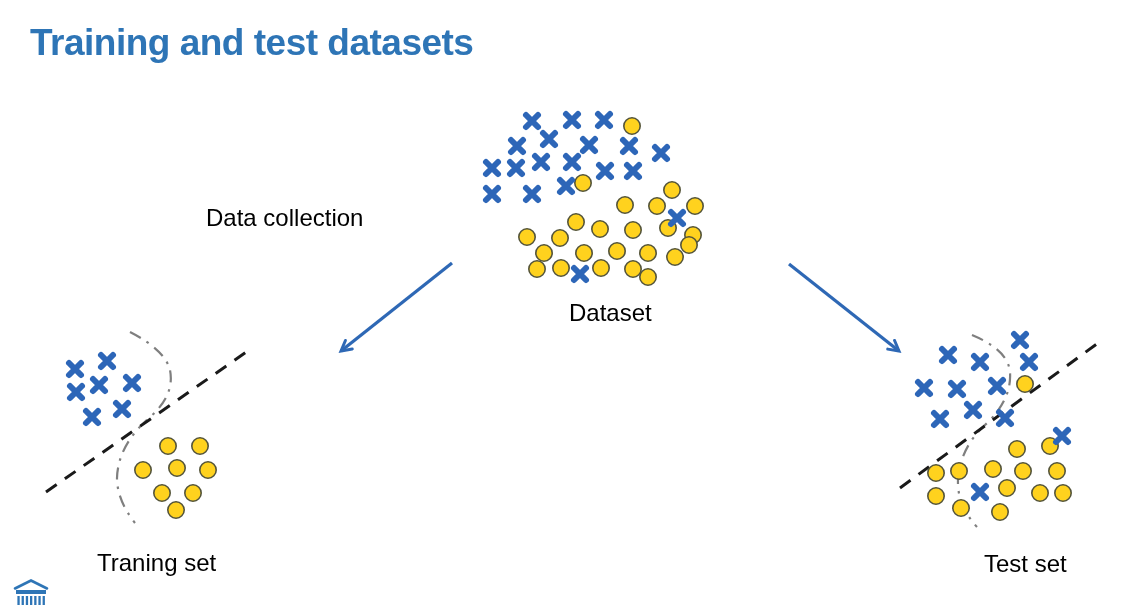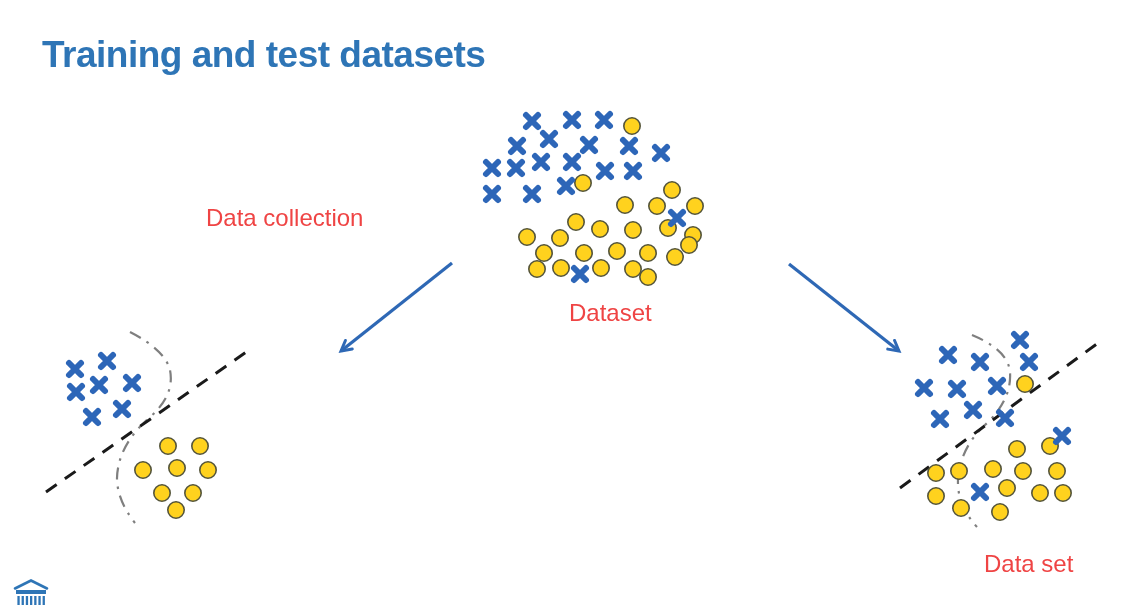--- a/index.html
+++ b/index.html
@@ -4,26 +4,26 @@
 <style>
   html,body{margin:0;padding:0;background:#ffffff;}
   .slide{
     position:relative;
     width:1132px;height:605px;
     background:#ffffff;
     overflow:hidden;
     font-family:"Liberation Sans", sans-serif;
   }
   .title{
-    position:absolute;left:30px;top:22px;margin:12px;
+    position:absolute;left:30px;top:22px;margin:0;
     font-size:37px;font-weight:600;letter-spacing:-0.5px;
   }
   .label{
     position:absolute;
-    font-size:24px;color:#ef4444;white-space:nowrap;
+    font-size:24px;color:#000000;white-space:nowrap;
   }
   #lbl-data-collection{left:206px;top:204px;}
   #lbl-application{left:839px;top:216px;}
   #lbl-dataset{left:569px;top:299px;}
   #lbl-training-set{left:97px;top:549px;}
   #lbl-test-set{left:984px;top:550px;}
   #diagram{position:absolute;left:0;top:0;}
   #logo{position:absolute;left:13px;top:579px;}
 </style>
 </head>
@@ -126,21 +126,22 @@
       <path d="M934 413 L946 425 M934 425 L946 413" stroke="#2D66B8" stroke-width="6" fill="none" stroke-linecap="round"></path>
       <path d="M999 412 L1011 424 M999 424 L1011 412" stroke="#2D66B8" stroke-width="6" fill="none" stroke-linecap="round"></path>
       <path d="M1056 430 L1068 442 M1056 442 L1068 430" stroke="#2D66B8" stroke-width="6" fill="none" stroke-linecap="round"></path>
       <path d="M974 486 L986 498 M974 498 L986 486" stroke="#2D66B8" stroke-width="6" fill="none" stroke-linecap="round"></path>
       <line x1="452" y1="263" x2="341" y2="351" stroke="#2E68B5" stroke-width="3.2" marker-end="url(#ah)"></line>
       <line x1="789" y1="264" x2="899" y2="351" stroke="#2E68B5" stroke-width="3.2" marker-end="url(#ah)"></line>
     </svg>
 
   <div class="label" id="lbl-data-collection">Data collection</div>
   <div class="label" id="lbl-dataset">Dataset</div>
-  <div class="label" id="lbl-test-set">Data set</div>
+  <div class="label" id="lbl-training-set">Traning set</div>
+  <div class="label" id="lbl-test-set">Test set</div>
 
   <svg id="logo" width="36" height="26" viewBox="0 0 36 26">
     <path d="M2,9.5 L18,1.5 L34,9.5" fill="none" stroke-width="2.6" stroke-linecap="round" stroke="#2E75B6"></path>
     <rect x="3" y="11" width="30" height="4" fill="#2E75B6"></rect>
     <g>
       <rect x="4.4" y="17" width="2.3" height="9" fill="#2E75B6"></rect>
       <rect x="8.6" y="17" width="2.3" height="9" fill="#2E75B6"></rect>
       <rect x="12.8" y="17" width="2.3" height="9" fill="#2E75B6"></rect>
       <rect x="17.0" y="17" width="2.3" height="9" fill="#2E75B6"></rect>
       <rect x="21.2" y="17" width="2.3" height="9" fill="#2E75B6"></rect>

